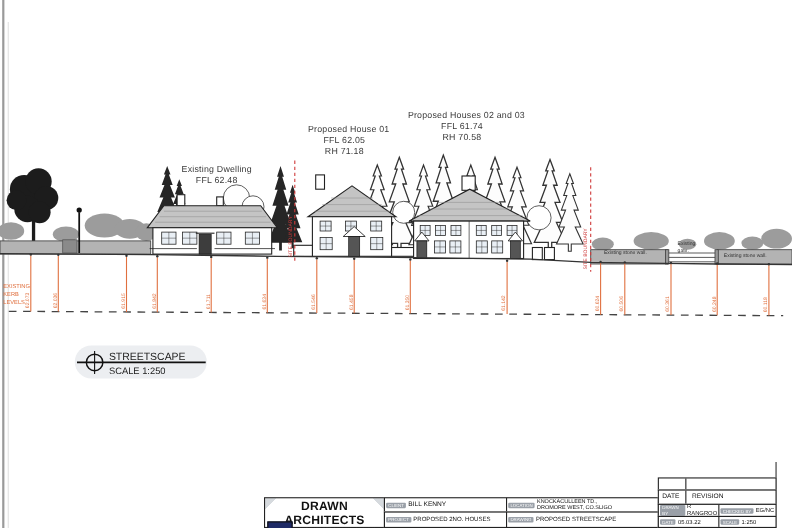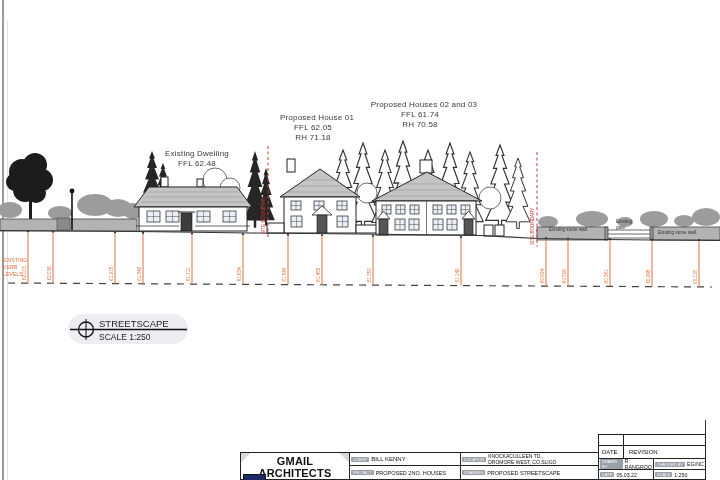--- a/index.html
+++ b/index.html
@@ -295,21 +295,21 @@
       <line x1="70" y1="329.5" x2="187" y2="329.5" stroke="#111" stroke-width="1.6"></line>
       <circle cx="86" cy="329.5" r="7.5" fill="none" stroke="#111" stroke-width="1.3"></circle>
       <line x1="86" y1="319" x2="86" y2="340" stroke="#111" stroke-width="1"></line>
       <text class="emb-text" x="99" y="327">STREETSCAPE</text>
       <text class="emb-scale" x="99" y="340">SCALE 1:250</text>
     </g>
   </svg>
 
   <div class="tb" style="left:240px;top:452px;width:110px;height:28px;
        background:linear-gradient(135deg,#d6dade 7px,transparent 7px),linear-gradient(225deg,#d6dade 7px,transparent 7px),#fff;">
-    <div class="firm-name">GMAIL ARCHITECTS</div>
+    <div class="firm-name">DRAWN ARCHITECTS</div>
     <div class="firm-sub">ADDRESS : BURY STREET, BALLINA, CO.MAYO</div>
     <div class="firm-sub">EMAIL : BURYARCHITECTS@GMAIL.COM</div>
     <div class="firm-logo"></div>
   </div>
 
   <div class="tb" style="left:349px;top:452px;width:112px;height:14px;">
     <div class="cellrow">
         <span class="chip">CLIENT</span>
       <span>BILL KENNY</span>
       </div>

